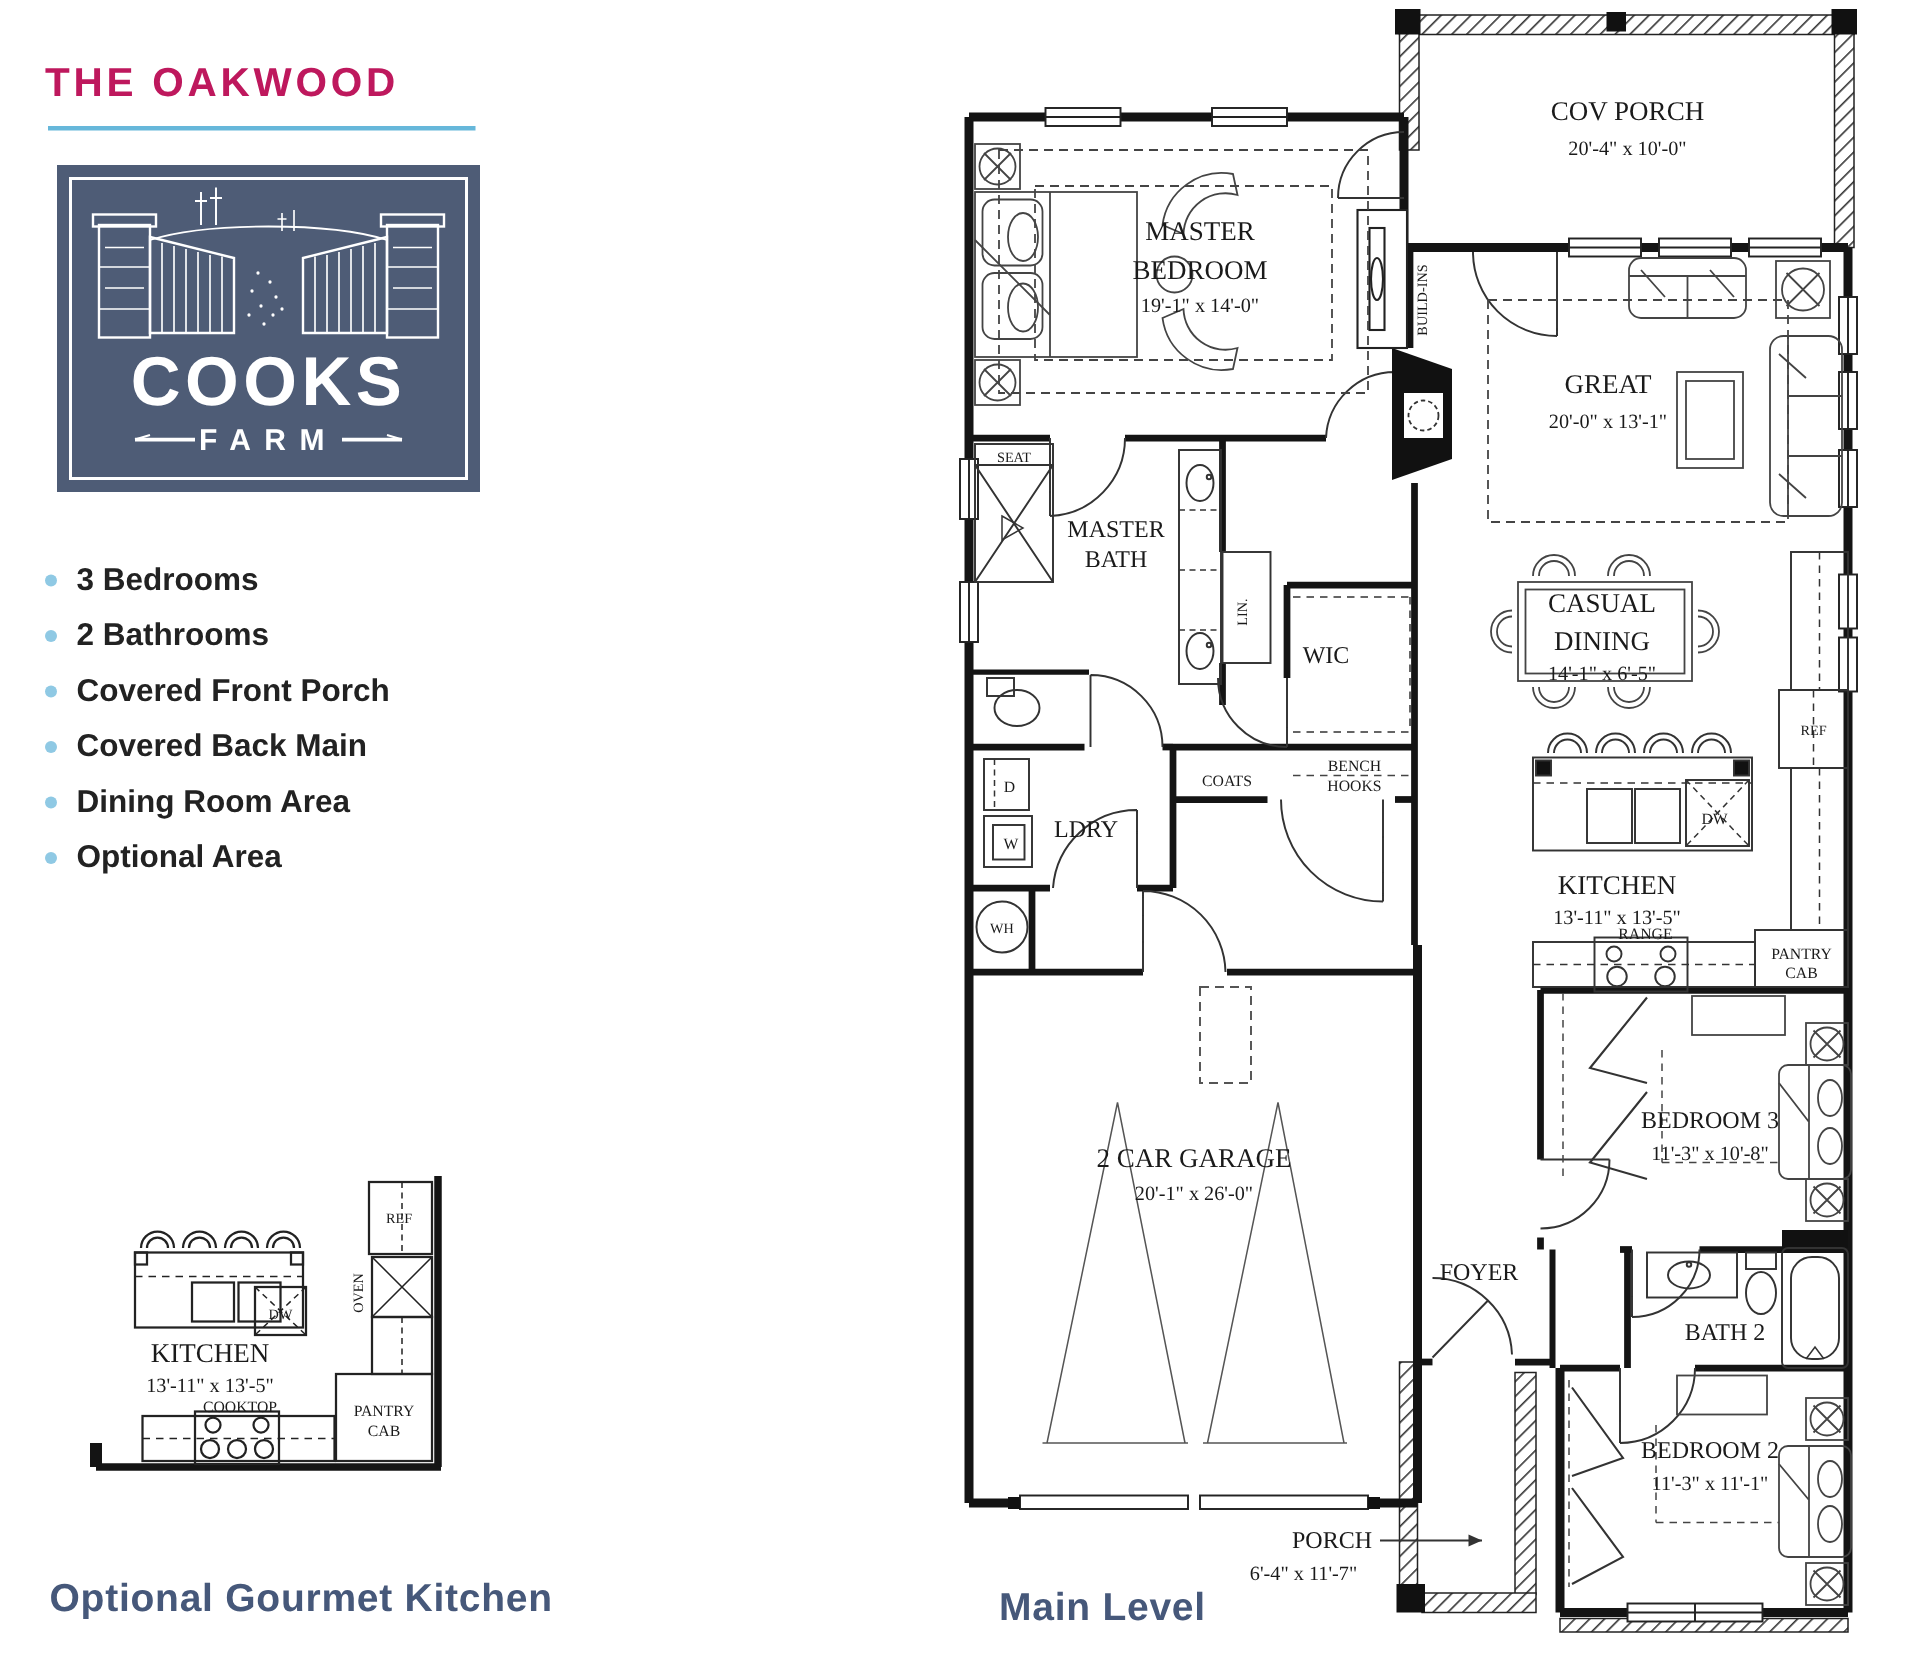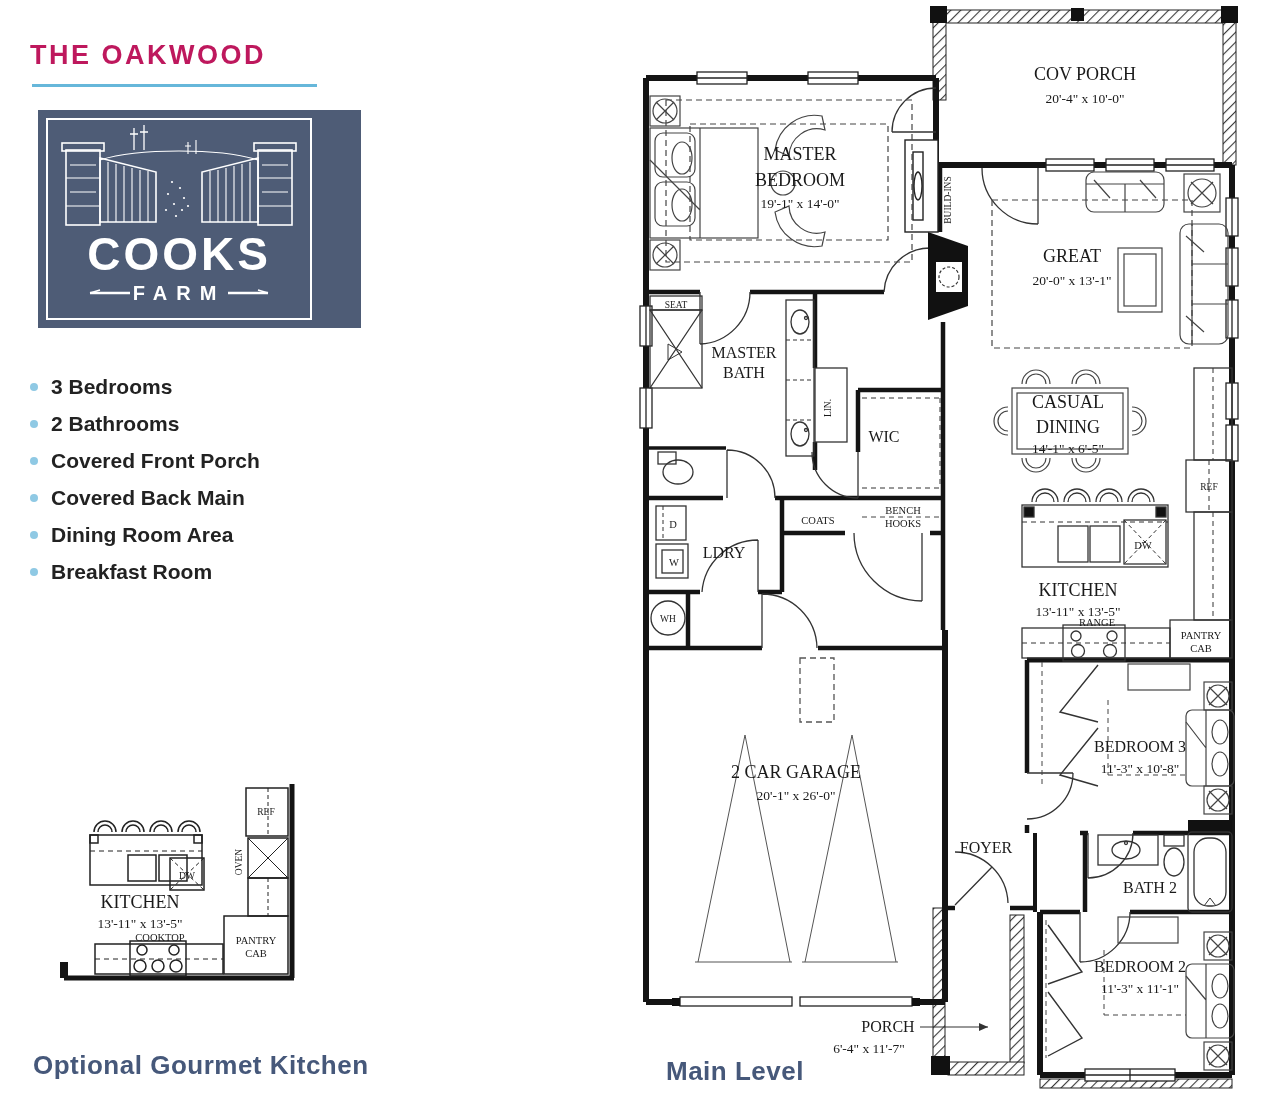--- a/index.html
+++ b/index.html
@@ -2,21 +2,21 @@
 <html><head>
 <meta charset="utf-8">
 <style>
   html,body{margin:0;padding:0;background:#ffffff;}
   .page{position:relative;width:1280px;height:1114px;background:#fff;overflow:hidden;
         font-family:"Liberation Sans",sans-serif;}
   
   .title{position:absolute;left:30px;top:40px;font-size:27px;font-weight:800;
          letter-spacing:2.5px;color:#be185d;}
   .title-rule{position:absolute;left:32px;top:84px;width:285px;height:3px;background:#66b7da;}
-  .logo{position:absolute;left:38px;top:110px;width:323px;height:218px;background:#4e5c76;}
+  .logo{position:absolute;left:38px;top:110px;width:282px;height:218px;background:#4e5c76;}
   .logo svg{display:block}
   .features{position:absolute;left:30px;top:352px;width:330px;margin-top:16px;}
   .feature{display:flex;align-items:center;height:37px;font-size:21px;font-weight:700;color:#222;}
   .feature .dot{width:8px;height:8px;border-radius:50%;background:#8fc9e4;margin-right:13px;flex:0 0 auto;}
   .caption{position:absolute;font-size:26px;font-weight:800;color:#46587a;letter-spacing:0.5px;margin-top:28px;}
   #cap-kitchen{left:33px;top:1022px;}
   #cap-level{left:666px;top:1028px;}
   
   svg text{fill:#1a1a1a;font-family:"Liberation Serif",serif;text-anchor:middle;}
   .rm{font-size:18px;}
@@ -93,21 +93,21 @@
     <div class="feature">
         <span class="dot"></span>
         <span>Covered Back Main</span>
       </div>
     <div class="feature">
         <span class="dot"></span>
         <span>Dining Room Area</span>
       </div>
     <div class="feature">
         <span class="dot"></span>
-        <span>Breakfast Room</span>
+        <span>Optional Area</span>
       </div>
   </div>
 
   <div class="caption" id="cap-kitchen">Optional Gourmet Kitchen</div>
   <div class="caption" id="cap-level">Main Level</div>
 
   <svg class="plan-svg" width="1280" height="1114" viewBox="0 0 1280 1114">
     <defs>
       <pattern id="hatch" width="7" height="7" patternUnits="userSpaceOnUse" patternTransform="rotate(45)">
         <rect width="7" height="7" fill="#fff"></rect>

